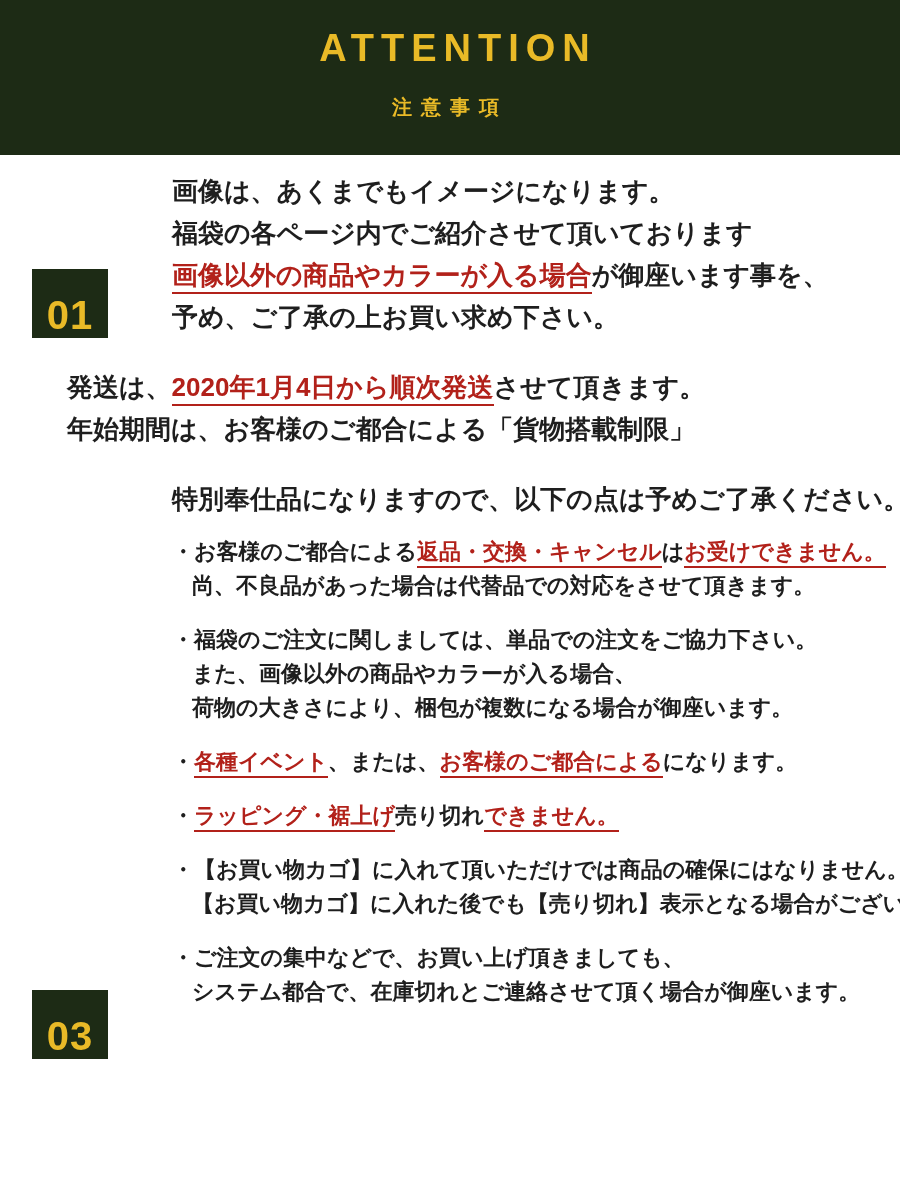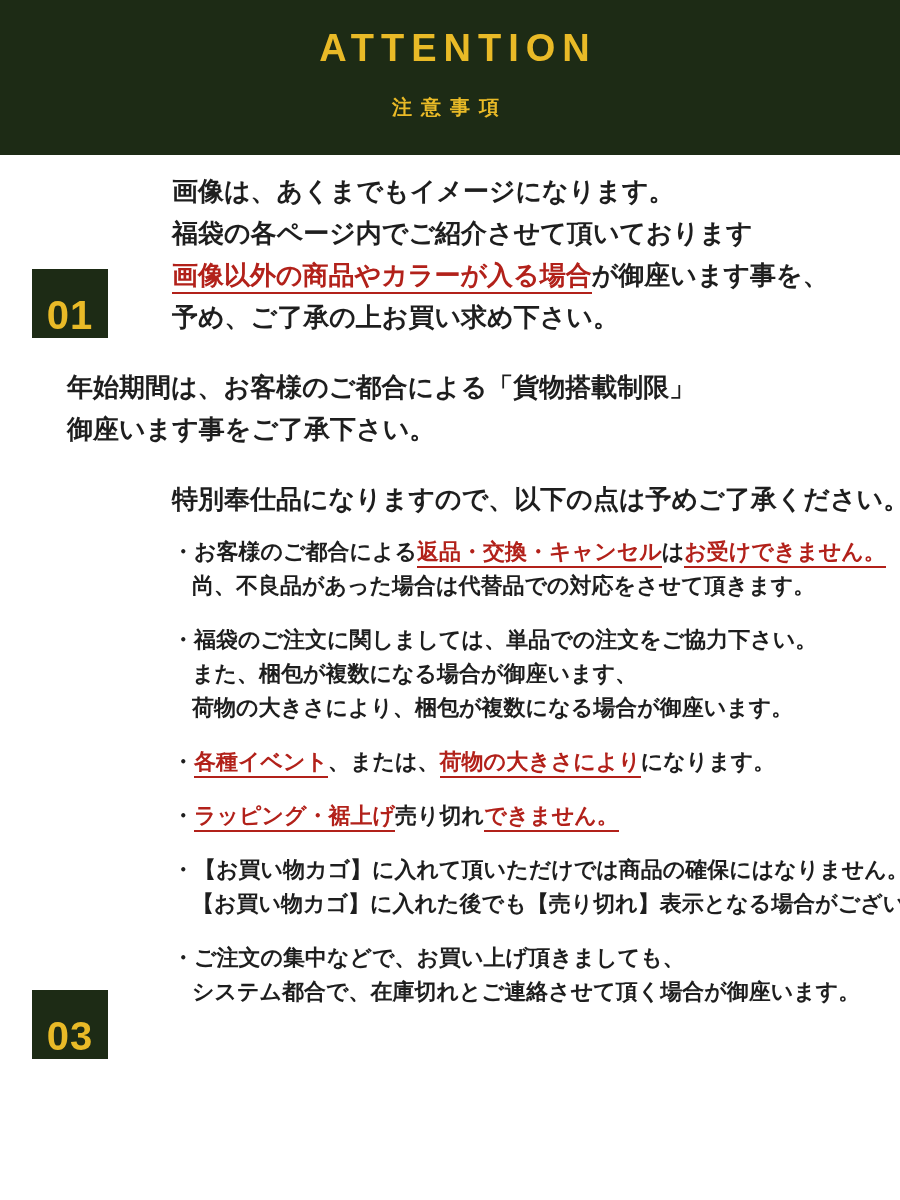--- a/index.html
+++ b/index.html
@@ -85,47 +85,47 @@
       <div class="text-col">
         <div class="line"><span class="seg">画像は、あくまでもイメージになります。</span></div>
         <div class="line"><span class="seg">福袋の各ページ内でご紹介させて頂いております</span></div>
         <div class="line"><span class="seg red-u">画像以外の商品やカラーが入る場合</span><span class="seg">が御座います事を、</span></div>
         <div class="line"><span class="seg">予め、ご了承の上お買い求め下さい。</span></div>
       </div>
     </div>
 
     <div class="section">
       <div class="text-col">
+        <div class="line"><span class="seg">発送は、</span><span class="seg red-u">2020年1月4日から順次発送</span><span class="seg">させて頂きます。</span></div>
         <div class="line"><span class="seg">年始期間は、お客様のご都合による「貨物搭載制限」</span></div>
-        <div class="line"><span class="seg">御座います事をご了承下さい。</span></div>
       </div>
     </div>
 
     <div class="section">
       <div class="numbox">
         <span>03</span>
       </div>
       <div class="text-col">
         <div class="line">特別奉仕品になりますので、以下の点は予めご了承ください。</div>
 
         <div class="bullets">
 
           <div class="bullet">
             <div class="bline"><span class="seg">・お客様のご都合による</span><span class="seg red-u">返品・交換・キャンセル</span><span class="seg">は</span><span class="seg red-u">お受けできません。</span></div>
             <div class="bline cont"><span class="seg">尚、不良品があった場合は代替品での対応をさせて頂きます。</span></div>
           </div>
 
           <div class="bullet">
             <div class="bline"><span class="seg">・福袋のご注文に関しましては、単品での注文をご協力下さい。</span></div>
-            <div class="bline cont"><span class="seg">また、梱包が複数になる場合が御座います、</span></div>
+            <div class="bline cont"><span class="seg">また、画像以外の商品やカラーが入る場合、</span></div>
             <div class="bline cont"><span class="seg">荷物の大きさにより、梱包が複数になる場合が御座います。</span></div>
           </div>
 
           <div class="bullet">
-            <div class="bline"><span class="seg">・</span><span class="seg red-u">各種イベント</span><span class="seg">、または、</span><span class="seg red-u">荷物の大きさにより</span><span class="seg">になります。</span></div>
+            <div class="bline"><span class="seg">・</span><span class="seg red-u">各種イベント</span><span class="seg">、または、</span><span class="seg red-u">お客様のご都合による</span><span class="seg">になります。</span></div>
           </div>
 
           <div class="bullet">
             <div class="bline"><span class="seg">・</span><span class="seg red-u">ラッピング・裾上げ</span><span class="seg">売り切れ</span><span class="seg red-u">できません。</span></div>
           </div>
 
           <div class="bullet">
             <div class="bline"><span class="seg">・【お買い物カゴ】に入れて頂いただけでは商品の確保にはなりません。</span></div>
             <div class="bline cont"><span class="seg">【お買い物カゴ】に入れた後でも【売り切れ】表示となる場合がございます。</span></div>
           </div>

